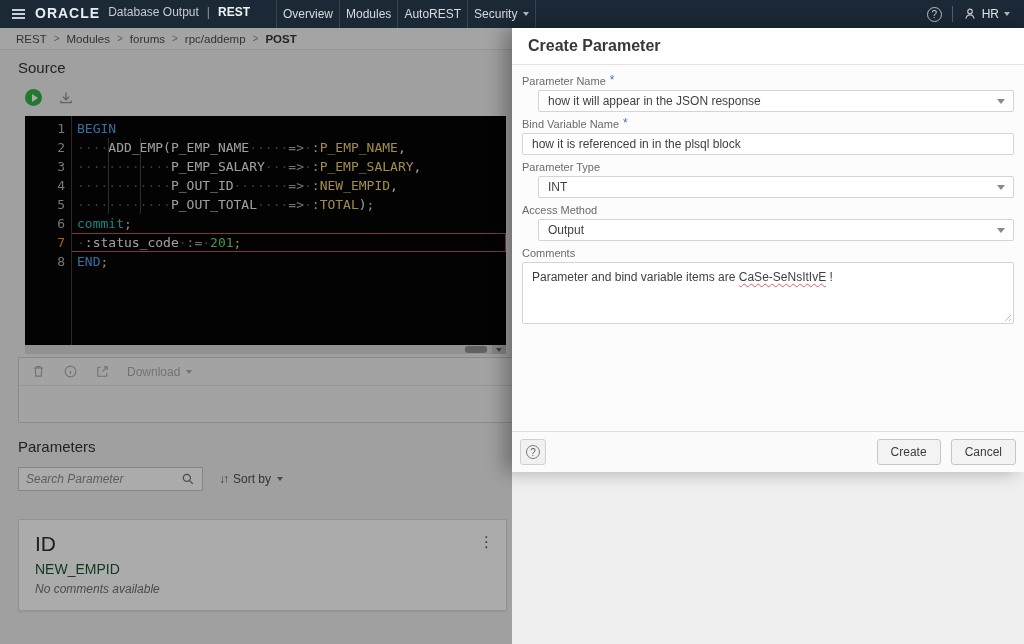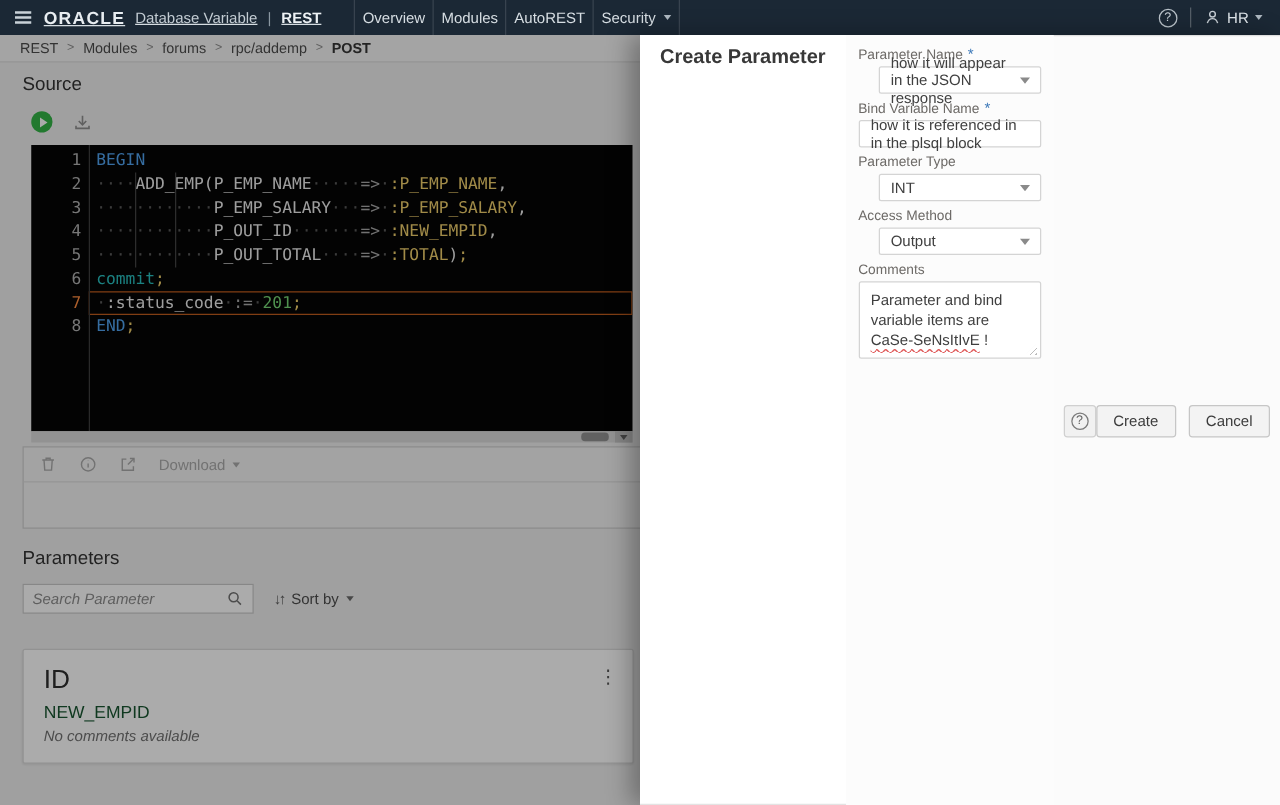--- a/index.html
+++ b/index.html
@@ -3,21 +3,21 @@
 <meta charset="utf-8">
 <style>
   * { margin:0; padding:0; box-sizing:border-box; }
   html,body { width:1024px; height:644px; }
   body { font-family:"Liberation Sans","DejaVu Sans",sans-serif; background:#dcdcdc; overflow:hidden; }
   .screen { position:relative; width:1024px; height:644px; background:#efefef; }
 
   
   .navbar { position:absolute; top:0; left:0; width:1024px; height:28px; background:#1b2835;
             display:flex; align-items:center; z-index:100; color:#d6dde2; }
-  .nav-left { display:flex; align-items:center; gap:8px; padding:0 14px 0 10px;text-decoration:underline; }
+  .nav-left { display:flex; gap:8px; padding:0 14px 0 10px; }
   .hamburger { display:inline-flex; flex-direction:column; gap:2px; cursor:pointer; padding:4px 2px; }
   .hamburger i { display:block; width:13px; height:2px; background:#c9d1d8; }
   .brand { font-weight:700; font-size:14px; letter-spacing:1px; color:#e8edf1; }
   .product { font-size:12px; color:#c3ccd3; }
   .pipe { color:#8a97a1; font-size:12px; }
   .app { font-size:12px; font-weight:600; color:#eef2f5; }
   .nav-tabs { display:flex; height:28px; margin-left:12px; }
   .tab { display:flex; align-items:center; gap:6px; padding:0 6px; font-size:12px; height:28px;
          border-left:1px solid rgba(255,255,255,.13); cursor:pointer; }
   .tab:last-child { border-right:1px solid rgba(255,255,255,.13); }
@@ -87,22 +87,22 @@
   .card { position:relative; margin-top:28px; width:489px; background:#fff; border:1px solid #d9d9d9; border-radius:2px;
           padding:12px 16px 14px; box-shadow:0 1px 2px rgba(0,0,0,.08); }
   .card-title { font-size:21px; color:#2b2b2b; font-weight:400; }
   .card-sub { font-size:14px; color:#14532d; margin-top:5px; }
   .card-note { font-size:12px; font-style:italic; color:#6f6f6f; margin-top:5px; }
   .badges { display:flex; gap:7px; margin-top:9px; }
   .badge { border:1px solid #8f8f8f; border-radius:4px; padding:3px 8px; font-size:11px; color:#3d3d3d; background:#fff; }
   .kebab { position:absolute; right:12px; top:14px; font-size:15px; color:#555; cursor:pointer; line-height:1; }
 
   
-  .panel { position:absolute; top:28px; right:0; width:512px; height:616px; background:#fff; z-index:200;
-           box-shadow:-8px 0 18px rgba(0,0,0,.30); display:flex; flex-direction:row; }
+  .panel { position:absolute; top:28px; right:0; width:512px; height:444px; background:#fff; z-index:200;
+           box-shadow:-8px 0 18px rgba(0,0,0,.30); display:flex; flex-direction:column; }
   .panel-header { padding:9px 16px; font-size:16px; font-weight:600; color:#383838; border-bottom:1px solid #e3e3e3; background:#fff; }
   .panel-body { flex:1; background:#fcfcfc; padding:4px 10px 0; overflow:hidden; }
   .field { margin-top:6px; }
   .field .flabel { font-size:11px; color:#6d6a67; margin-bottom:3px; display:flex; align-items:flex-start; gap:4px; }
   .req { color:#3c78b8; font-size:12px; line-height:10px; }
   .control { position:relative; height:22px; background:#fff; border:1px solid #d4d4d4; border-radius:2px;
              display:flex; align-items:center; padding:0 9px; font-size:12px; color:#3f3f3f; }
   .control.has-arrow { padding-right:26px; cursor:pointer;margin-left:16px; }
   .drop { position:absolute; right:8px; top:8px; border-left:4px solid transparent; border-right:4px solid transparent;
           border-top:5px solid #8a8a8a; width:0; height:0; }
@@ -129,21 +129,21 @@
 <div class="screen">
 
   <header class="navbar">
     <div class="nav-left">
       <span class="hamburger">
           <i></i>
           <i></i>
           <i></i>
         </span>
       <span class="brand">ORACLE</span>
-      <span class="product">Database Variable</span>
+      <span class="product">Database Output</span>
       <span class="pipe">|</span>
       <span class="app">REST</span>
     </div>
     <nav class="nav-tabs">
       <span class="tab">Overview</span>
       <span class="tab">Modules</span>
       <span class="tab">AutoREST</span>
       <span class="tab">
         <span>Security</span>
         <span class="caret caret-xs"></span>

